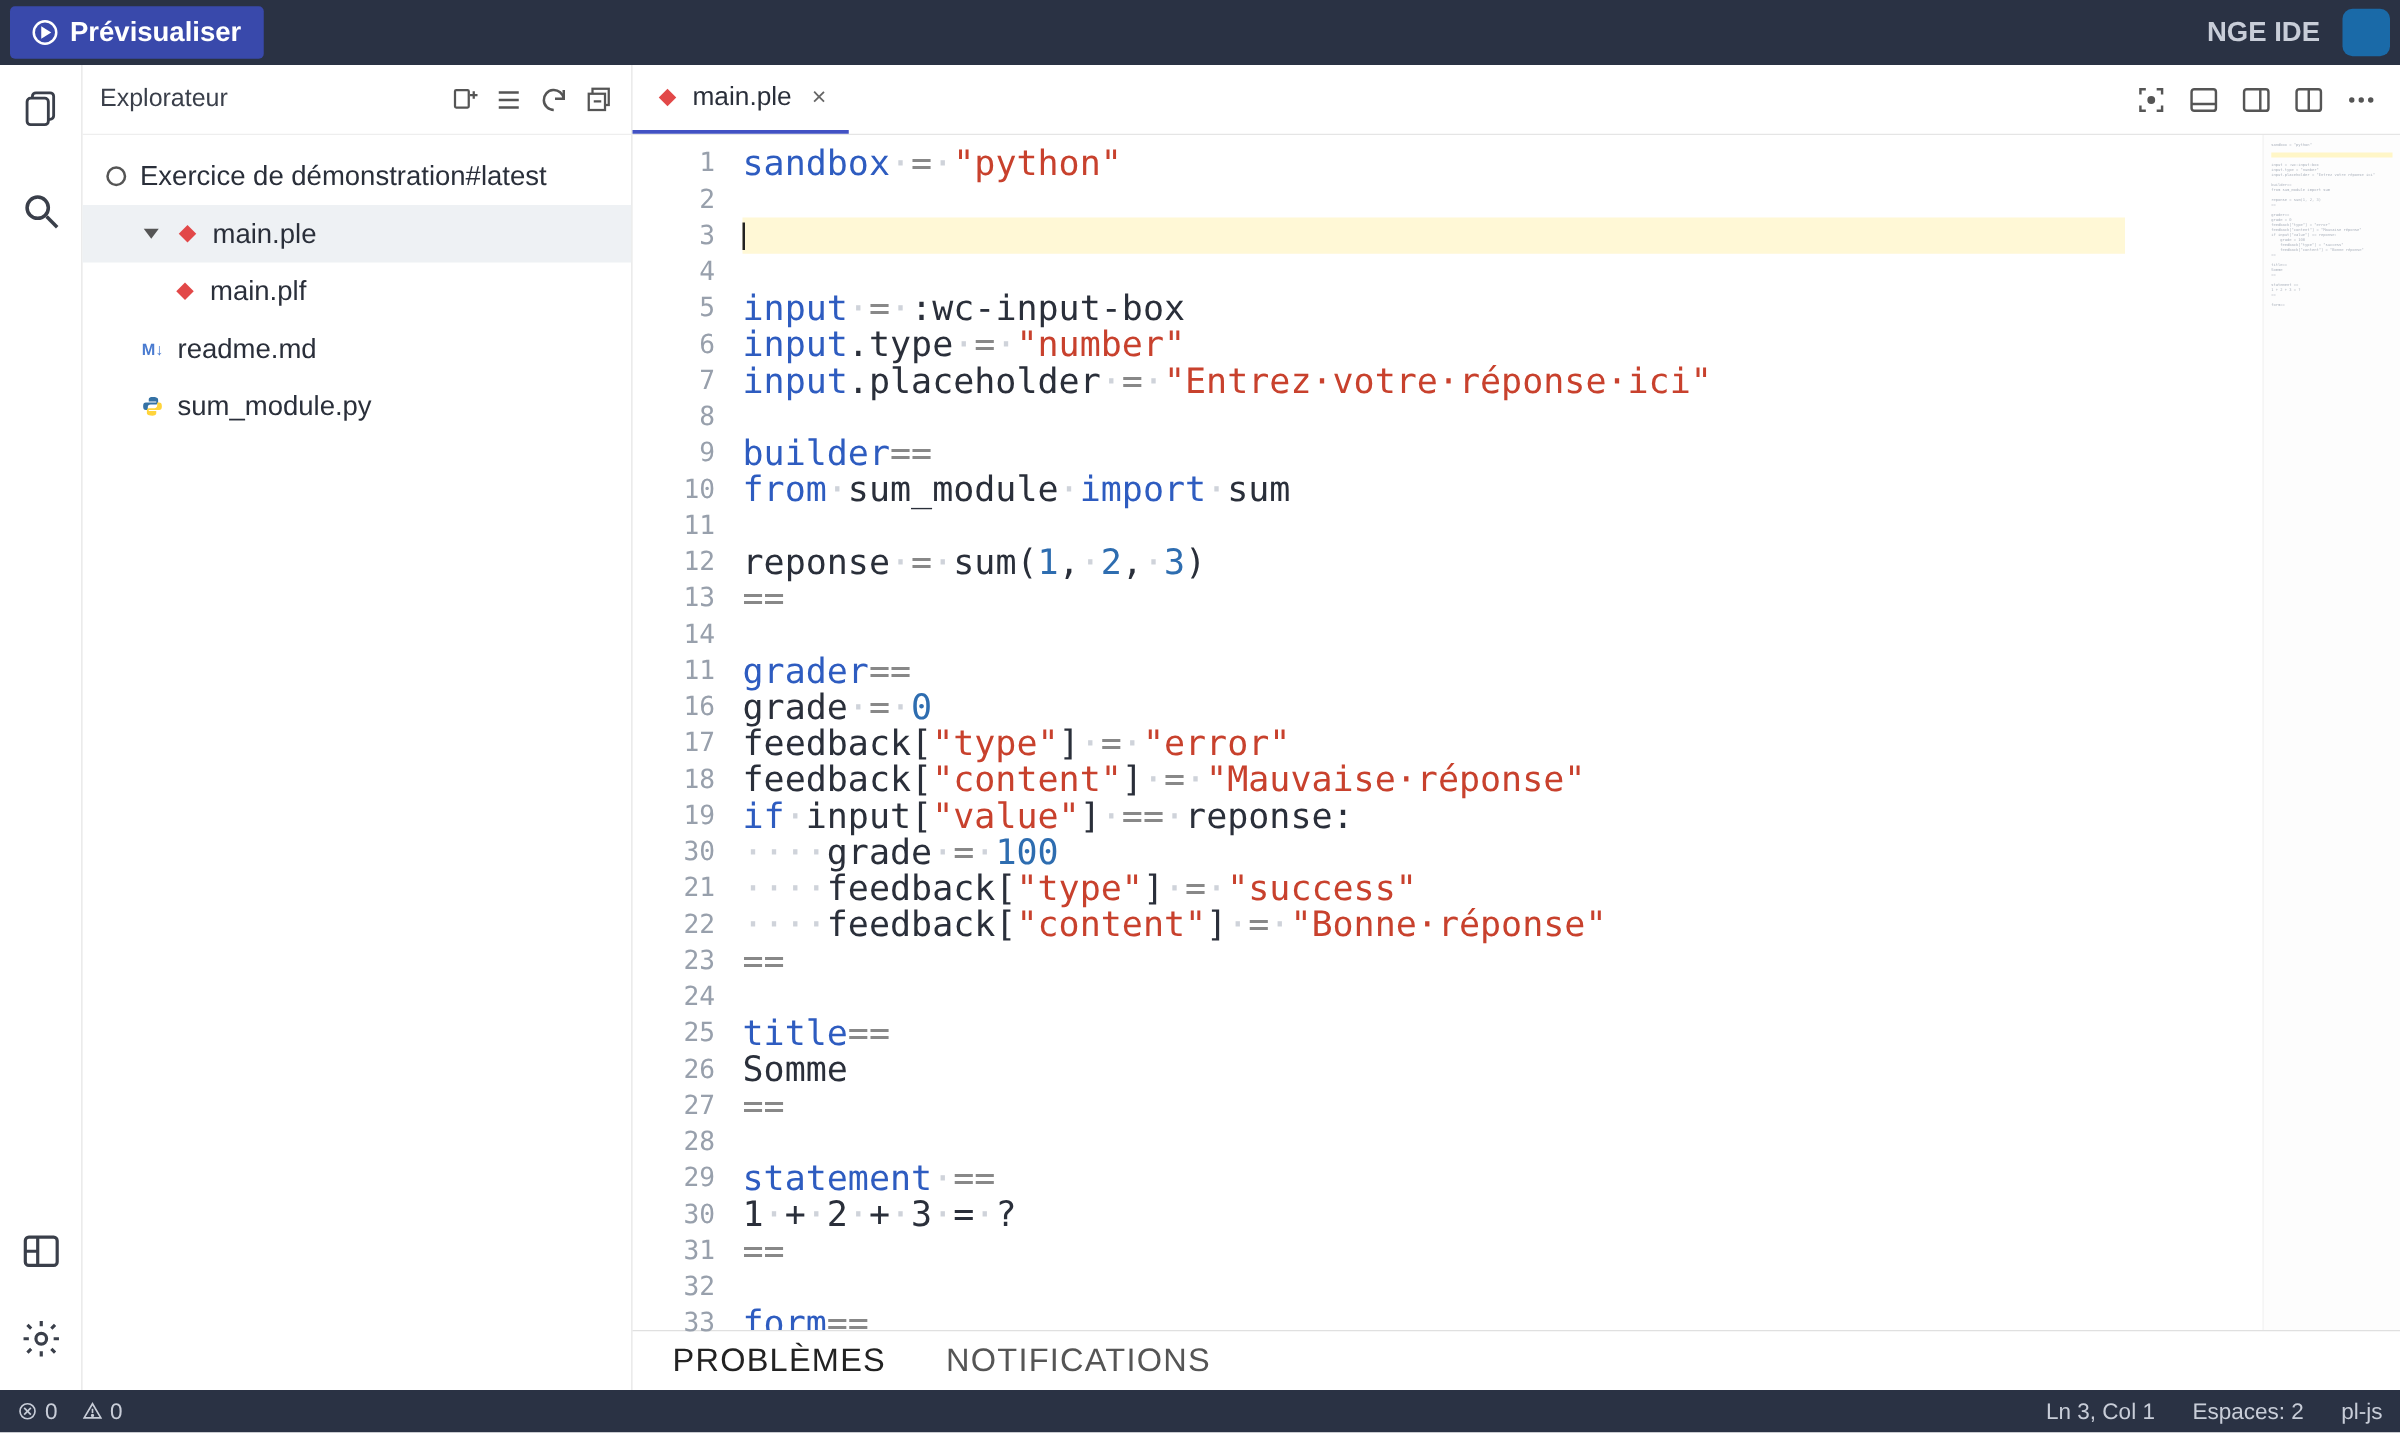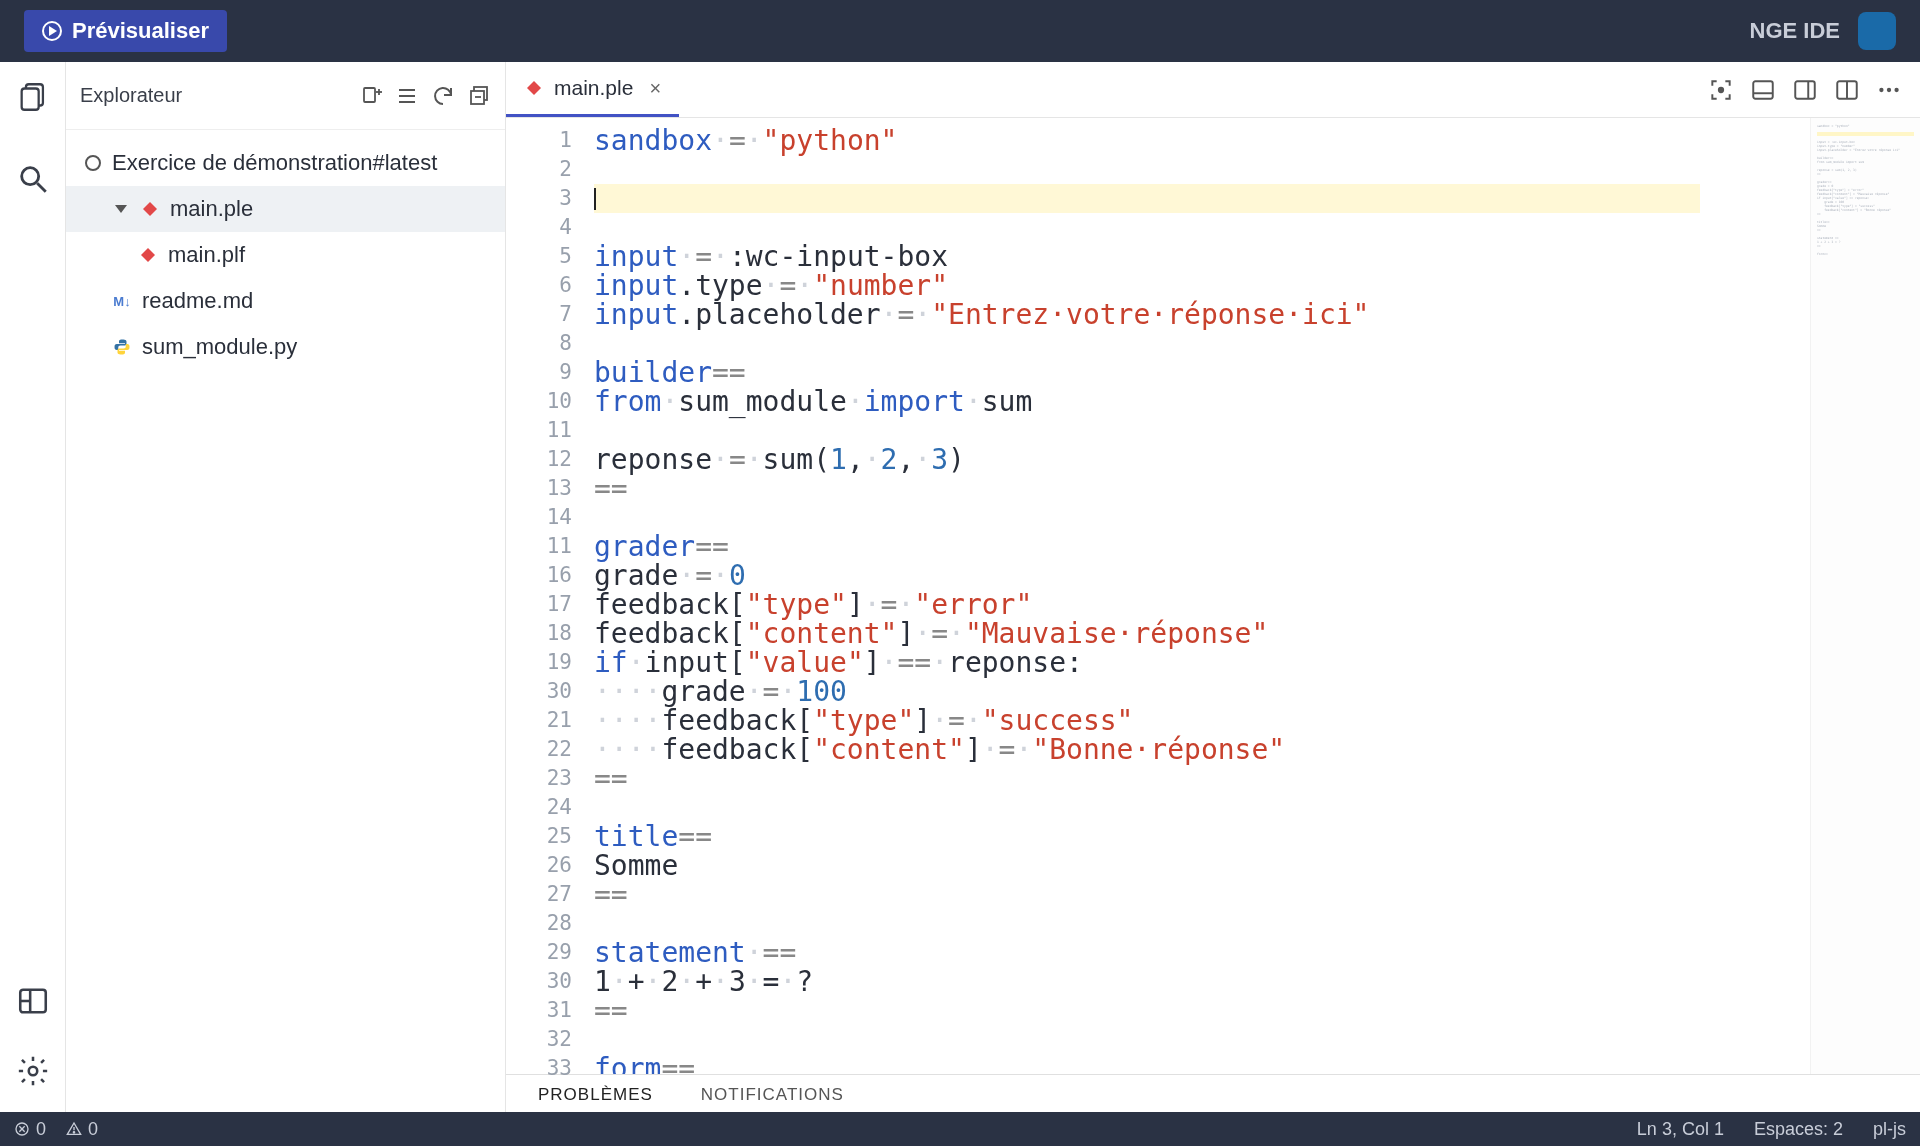--- a/index.html
+++ b/index.html
@@ -1,39 +1,39 @@
 <!DOCTYPE html>
 <html><head>
 <meta charset="utf-8">
 <style>
 * { margin: 0; padding: 0; box-sizing: border-box; }
 html, body { width: 1920px; height: 1146px; font-family: -apple-system, BlinkMacSystemFont, "Segoe UI", Arial, sans-serif; overflow: hidden; background: #fff; }
 .root { display: flex; flex-direction: column; height: 1146px; }
 
 
-.topbar { height: 62px; background: #2a3244; color: #d4d8e0; display: flex; align-items: center; padding: 0 24px; font-size: 22px; }
+.topbar { height: 52px; background: #2a3244; color: #d4d8e0; display: flex; align-items: center; padding: 0 8px; font-size: 22px; }
 .preview-btn { background: #3949ab; color: #fff; padding: 8px 18px; border-radius: 4px; display: flex; align-items: center; gap: 10px; margin-right: 20px; font-weight: 600; cursor: pointer; }
 .play-icon { width: 20px; height: 20px; border: 2px solid #fff; border-radius: 50%; display: flex; align-items: center; justify-content: center; }
 .play-tri { width:0; height:0; border-left: 8px solid #fff; border-top: 5px solid transparent; border-bottom: 5px solid transparent; margin-left:2px;}
 .menu-items { display: flex; gap: 34px; }
 .menu-item { cursor: pointer; color: #c8cdd8; }
 .top-right { margin-left: auto; display: flex; align-items: center; gap: 18px; color: #c8cdd8; font-weight:600; }
 .avatar { width: 38px; height: 38px; background: #1a6aa8; border-radius: 8px; }
 
 
 .main { flex: 1; display: flex; min-height: 0; }
 
 
 .activitybar { width: 66px; background: #fff; border-right: 1px solid #e5e5e5; display: flex; flex-direction: column; align-items: center; padding-top: 18px; gap: 48px; }
 .act-icon { width: 34px; height: 34px; color: #4a4f5a; cursor: pointer; }
 .act-bottom { margin-top: auto; display: flex; flex-direction: column; align-items: center; gap: 36px; padding-bottom: 24px; }
 
 
 .sidebar { width: 440px; border-right: 1px solid #e5e5e5; display: flex; flex-direction: column; }
-.sidebar-header { height: 68px; display: flex; align-items: center; padding: 0 14px; border-bottom: 1px solid #eee; }
+.sidebar-header { height: 56px; display: flex; align-items: center; padding: 0 14px; border-bottom: 1px solid #eee; }
 .sidebar-title { font-size: 20px; color: #3a3f4a; }
 .sidebar-actions { margin-left: auto; display: flex; gap: 12px; color: #4a4f5a; }
 .sb-act { width: 24px; height: 24px; cursor: pointer; }
 .tree { padding: 10px 0; font-size: 22px; color: #2a2f3a; }
 .tree-row { display: flex; align-items: center; gap: 10px; padding: 10px 12px 10px 18px; cursor: pointer; }
 .tree-row.selected { background: #eef1f4; }
 .tw { width: 18px; height: 18px; display:flex; align-items:center; justify-content:center; }
 .chev { width:0;height:0;border-left:8px solid #555;border-top:6px solid transparent;border-bottom:6px solid transparent;}
 .chev.down { transform: rotate(90deg); }
 .circle-o { width:16px; height:16px; border:2px solid #555; border-radius:50%; }
@@ -66,21 +66,21 @@
 .kw { color: #2e5cc0; font-weight: 500; }
 .num { color: #2e6db0; }
 .ident { color: #2e5cc0; }
 .op { color: #888; }
 .fn { color: #2a2f3a; }
 
 .minimap { width: 110px; background: #fdfdfd; padding: 6px 6px; font-size: 3px; line-height: 4px; color: #aab1bc; font-family: monospace; white-space:pre; overflow:hidden; border-left:1px solid #f2f2f2;}
 .minimap .mhl { background:#fff6c7; }
 
 
-.panelbar { height: 38px; border-top: 1px solid #e0e0e0; display: flex; align-items: flex-start; gap: 40px; padding: 0 28px; font-size: 17px; }
+.panelbar { height: 48px; border-top: 1px solid #e0e0e0; display: flex; align-items: center; gap: 40px; padding: 0 28px; font-size: 26px; }
 .panel-tab { color: #555; letter-spacing: 1px; cursor:pointer; padding: 10px 4px; }
 .panel-tab.active { color: #222; }
 
 
 .statusbar { height: 34px; background: #2a3244; color: #c8cdd8; display: flex; align-items: center; font-size: 18px; padding: 0 14px; gap: 20px; }
 .status-right { margin-left: auto; display: flex; gap: 30px; align-items:center; }
 .st-item { display:flex; align-items:center; gap:6px; cursor:pointer;}
 .ln { line-height: 29px; }
 
 svg { display:block; }

